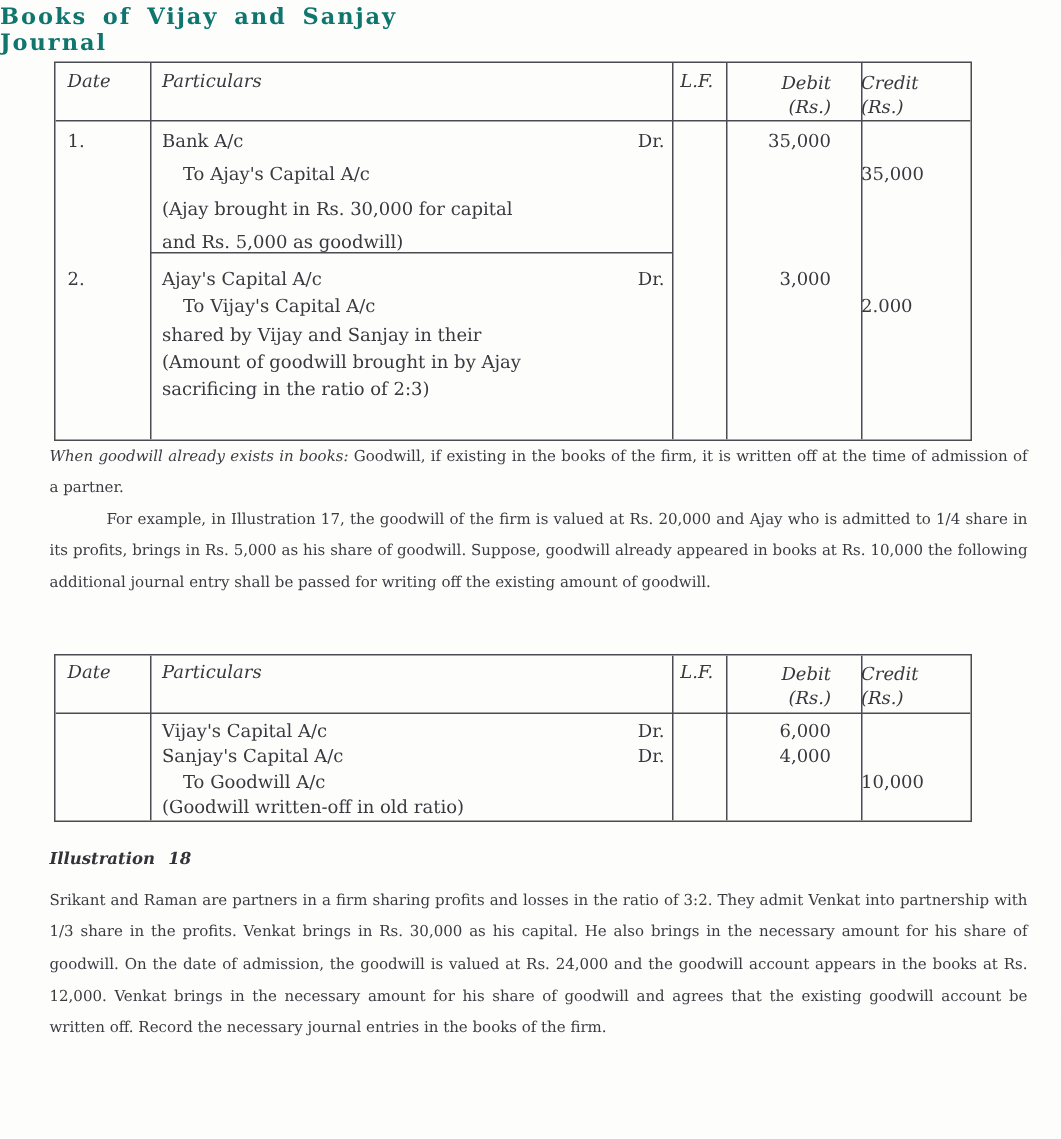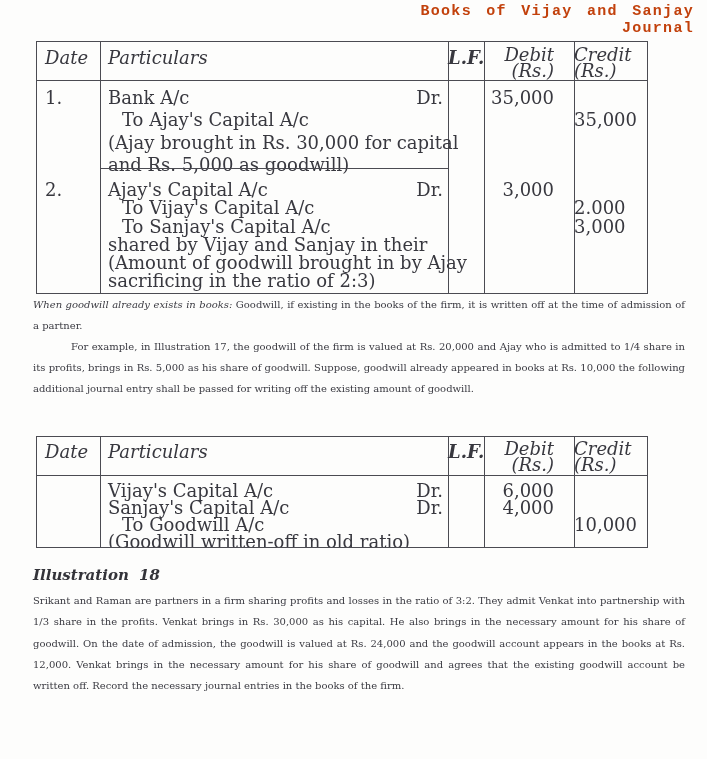--- a/index.html
+++ b/index.html
@@ -3,50 +3,50 @@
 <meta charset="utf-8">
 <style>
   html,body{margin:0;padding:0;background:#ffffff;}
   .page{
     position:relative;width:707px;height:759px;overflow:hidden;
     background:#fdfdfc;color:#3c3c43;
     font-family:"DejaVu Serif", serif;
   }
   .abs{position:absolute;}
   
-  .title-block{left:0;top:3px;width:694px;text-align:right;color:#c2410c;font-family:Liberation Mono, monospace;}
+  .title-block{left:0;top:3px;width:694px;text-align:left;color:#0f766e;}
   .title-line{font-weight:bold;font-size:15px;letter-spacing:1.3px;word-spacing:4px;line-height:17px;}
   
   .jtable{
     position:absolute;left:36px;width:612px;
     border:1.6px solid #4b4b52;box-sizing:border-box;
-    font-size:18px;line-height:1.18;overflow:hidden;color:#38383f;
+    font-size:12px;line-height:1.18;overflow:hidden;color:#38383f;
   }
   .vl{position:absolute;top:0;bottom:0;width:1.4px;background:#4b4b52;}
   .hl{position:absolute;left:0;right:0;height:1.4px;background:#4b4b52;}
   .sep{position:absolute;height:1.4px;background:#4b4b52;}
   .row{display:flex;position:absolute;left:0;right:0;}
   .entry{position:absolute;left:0;right:0;}
   .line{display:flex;}
   .c{flex:none;box-sizing:border-box;white-space:nowrap;overflow:visible;}
   .cd{width:63px;padding-left:8px;}
   .cp{width:348px;padding-left:8px;display:flex;}
   .cp.ind{padding-left:22px;}
-  .cl{width:36px;text-align:left;padding-right:3px;font-weight:bold;}
+  .cl{width:36px;text-align:center;padding-right:3px;}
   .cdb{width:90px;text-align:right;padding-right:20px;}
   .ccr{width:75px;padding-right:9px;}
   .it{font-style:italic;}
   .dr{margin-left:auto;padding-right:5px;}
   .hdr2{line-height:16px;}
   
   .para{left:33px;width:652px;text-align:justify;font-size:10px;color:#3a3a41;}
   .p1{top:295px;line-height:20.9px;}
   .p0{margin:0;}
   .pindent{margin:0;text-indent:38px;}
-  .ill-head{left:33px;top:566px;font-size:15px;font-weight:bold;font-style:italic;word-spacing:5px;color:#333339;}
+  .ill-head{left:33px;top:566px;font-size:11px;font-weight:bold;font-style:italic;word-spacing:5px;color:#333339;}
   .p2{top:590px;line-height:21.3px;}
 </style>
 </head>
 <body>
 
 <div class="page">
 
   <div class="abs title-block">
     <div class="title-line">Books of Vijay and Sanjay</div>
     <div class="title-line">Journal</div>
@@ -130,29 +130,20 @@
         <div class="c cd"></div>
         <div class="c cp ind">
           <span>To Vijay's Capital A/c</span>
         </div>
         <div class="c cl"></div>
         <div class="c cdb"></div>
         <div class="c ccr">2.000</div>
       </div>
       <div class="line" style="height:18.3px;">
         <div class="c cd"></div>
-        <div class="c cp ind">
-          <span>To Sanjay's Capital A/c</span>
-        </div>
-        <div class="c cl"></div>
-        <div class="c cdb"></div>
-        <div class="c ccr">3,000</div>
-      </div>
-      <div class="line" style="height:18.3px;">
-        <div class="c cd"></div>
         <div class="c cp">
           <span>shared by Vijay and Sanjay in their</span>
         </div>
         <div class="c cl"></div>
         <div class="c cdb"></div>
         <div class="c ccr"></div>
       </div>
       <div class="line" style="height:18.3px;">
         <div class="c cd"></div>
         <div class="c cp">

